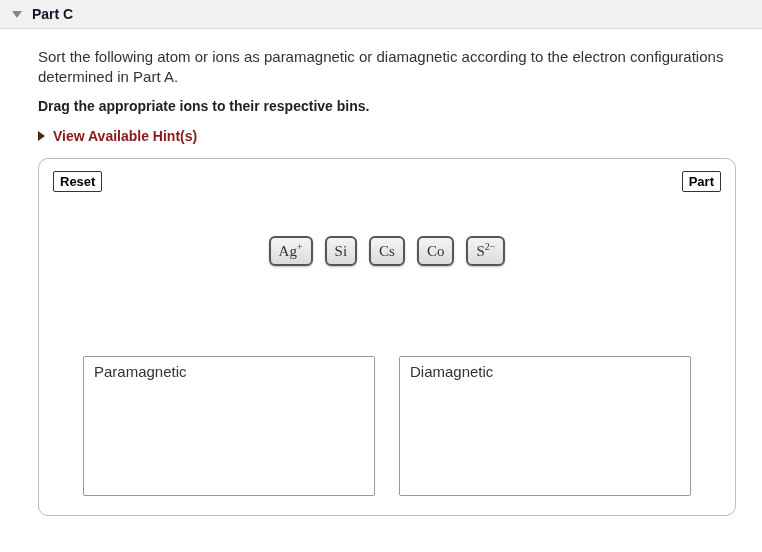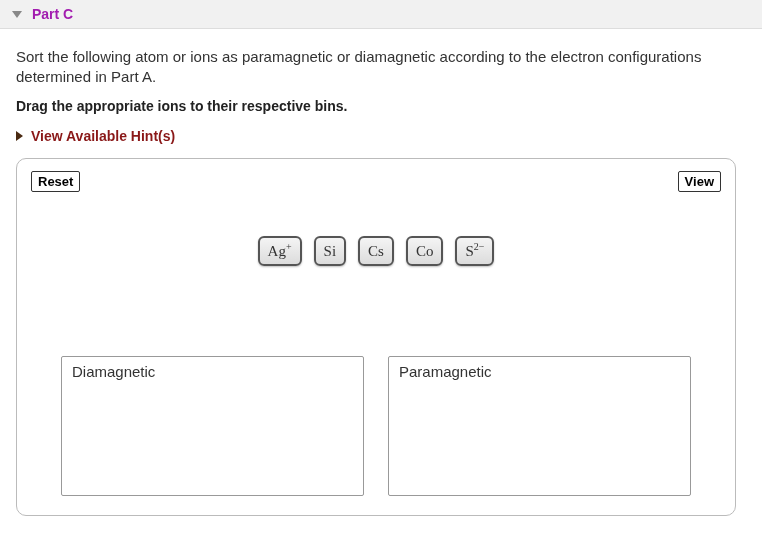--- a/index.html
+++ b/index.html
@@ -19,25 +19,25 @@
       gap: 10px;
     }
     .part-header .caret {
       width: 0; height: 0;
       border-left: 5px solid transparent;
       border-right: 5px solid transparent;
       border-top: 7px solid #888;
     }
     .part-header .title {
       font-weight: bold;
-      color: #a21caf;
+      color: #0f172a;
       text-align: right;
     }
     .content {
-      padding: 18px 26px 0 16px;
+      padding: 18px 26px 0 38px;
       border-radius: 27px;
     }
     .prompt {
       font-size: 15px;
       color: #333;
       line-height: 1.35;
       margin-bottom: 10px;
     }
     .instruction {
       font-size: 14px;
@@ -142,21 +142,21 @@
   <p class="instruction">Drag the appropriate ions to their respective bins.</p>
 
   <div class="hints">
     <span class="triangle"></span>
     <span class="label">View Available Hint(s)</span>
   </div>
 
   <div class="workspace">
     <div class="ws-toolbar">
       <button class="tool-btn">Reset</button>
-      <button class="tool-btn">View</button>
+      <button class="tool-btn">Part</button>
     </div>
 
     <div class="items-row">
       <div class="drag-item">
         <span>Ag</span><sup>+</sup>
       </div>
       <div class="drag-item">
         <span>Si</span><sup></sup>
       </div>
       <div class="drag-item">
@@ -165,20 +165,20 @@
       <div class="drag-item">
         <span>Co</span><sup></sup>
       </div>
       <div class="drag-item">
         <span>S</span><sup>2−</sup>
       </div>
     </div>
 
     <div class="bins">
       <div class="bin">
-        <div class="bin-label">Diamagnetic</div>
+        <div class="bin-label">Paramagnetic</div>
       </div>
       <div class="bin">
-        <div class="bin-label">Paramagnetic</div>
+        <div class="bin-label">Diamagnetic</div>
       </div>
     </div>
   </div>
 </div>
 
 </body></html>

